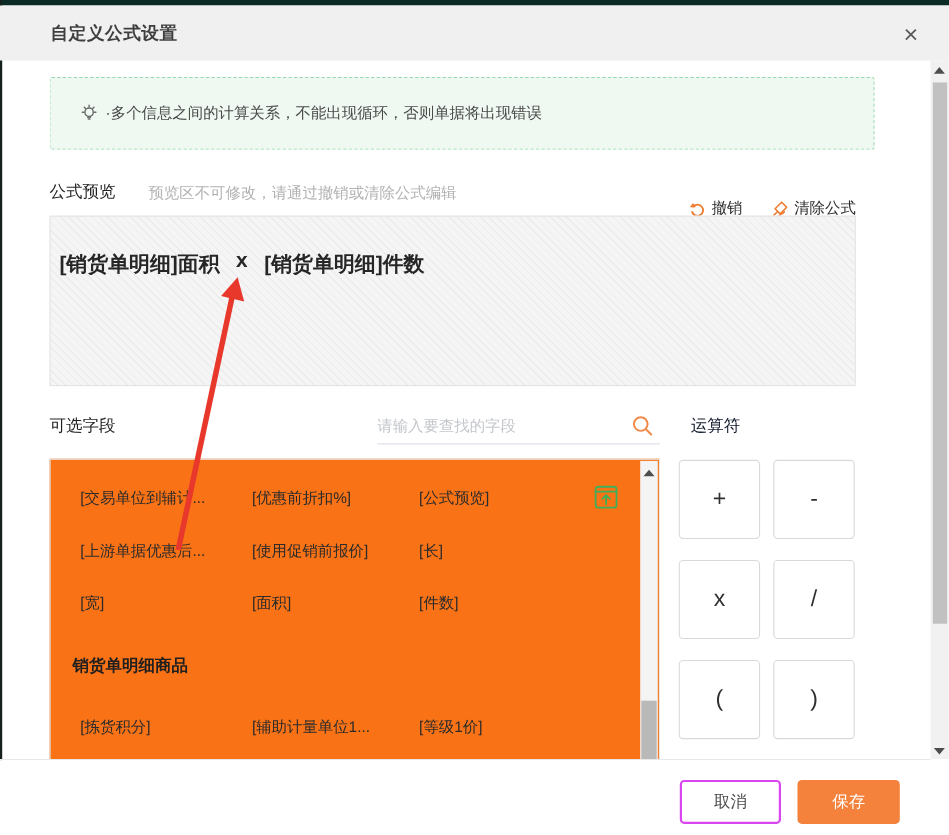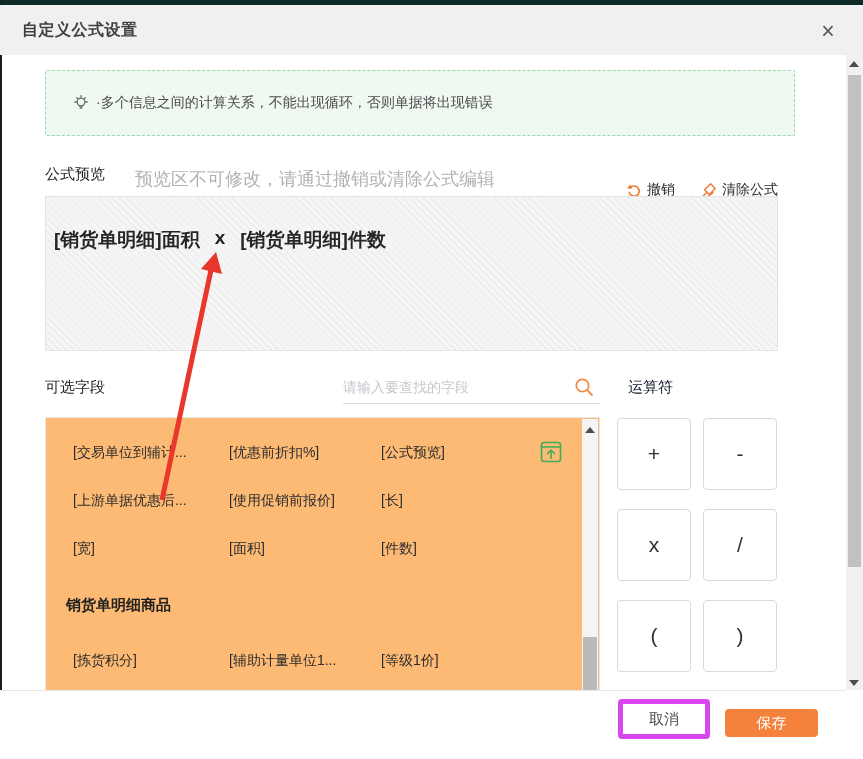--- a/index.html
+++ b/index.html
@@ -3,48 +3,48 @@
 <meta charset="utf-8">
 <style>
   * { margin:0; padding:0; box-sizing:border-box; }
   html,body { width:863px; height:759px; overflow:hidden; }
   body { font-family:"Liberation Sans","DejaVu Sans",sans-serif; background:#fff; position:relative; }
   .stage { position:absolute; inset:0; width:863px; height:759px; background:#fff; }
 
   .left-edge { position:absolute; left:0; top:0; width:2px; height:759px; background:#16201d; }
   .top-bar { position:absolute; left:0; top:0; width:863px; height:5px; background:#0d2b26; }
 
-  .dlg-header { position:absolute; left:0; top:5px; width:863px; height:50px; background:#f0f0f0; display:flex; align-items:center; }
+  .dlg-header { position:absolute; left:0; top:5px; width:863px; height:50px; background:#f0f0f0; display:flex; align-items:center;padding-left:24px; }
   .dlg-title { margin-left:22px; font-size:16px; font-weight:bold; color:#3f3f3f; letter-spacing:0.5px; }
   .dlg-close { position:absolute; right:22px; top:14px; width:26px; height:26px; font-size:23px; color:#5a5a5a; text-align:center; line-height:25px; cursor:pointer; }
 
   .hint-box { position:absolute; left:45px; top:70px; width:750px; height:66px; background:#eff9f2; border:1px dashed #95d8ac; border-radius:2px; display:flex; align-items:center; padding-left:26px; }
   .hint-text { font-size:14px; color:#4a4a4a; margin-left:6px; }
 
   .pv-row { position:absolute; left:45px; top:165px; width:733px; height:22px; }
   .pv-label { position:absolute; left:0; top:0; font-size:15px; font-weight:500; color:#1f1f1f; }
-  .pv-sub { position:absolute; left:90px; top:2px; font-size:18px; color:#b2b2b2; }
+  .pv-sub { position:absolute; left:90px; top:2px; font-size:14px; color:#b2b2b2; }
   .pv-actions { position:absolute; right:0; top:16px; display:flex; align-items:center; gap:26px; }
   .pv-action { display:flex; align-items:center; gap:5px; font-size:14px; color:#2b2b2b; cursor:pointer; }
 
   .preview-area { position:absolute; left:45px; top:196px; width:733px; height:155px; border:1px solid #e3e3e3;
     background-color:#f5f5f5;
     background-image:repeating-linear-gradient(45deg, rgba(255,255,255,0) 0px, rgba(255,255,255,0) 4px, rgba(120,120,120,0.08) 4px, rgba(120,120,120,0.08) 5px);
     padding:30px 8px 0 8px; }
   .formula { display:flex; gap:15px; font-size:19px; font-weight:bold; color:#262626; }
 
   .fields-label { position:absolute; left:45px; top:378px; font-size:15px; font-weight:500; color:#1f1f1f; }
   .ops-label { position:absolute; left:628px; top:378px; font-size:15px; font-weight:500; color:#0f172a; }
 
   .search-wrap { position:absolute; left:343px; top:372px; width:257px; height:32px; border-bottom:1px solid #dcdfe6; }
   .search-input { width:225px; height:30px; border:none; outline:none; background:transparent; font-size:14px; color:#333; font-family:inherit; }
   .search-input::placeholder { color:#c4c7cc; }
   .search-icon { position:absolute; right:5px; top:4px; width:22px; height:22px; cursor:pointer; }
 
-  .field-panel { position:absolute; left:45px; top:417px; width:555px; height:273px; border:1px solid #e6e6e6; border-bottom:none; background:#fdba74; }
+  .field-panel { position:absolute; left:45px; top:417px; width:555px; height:273px; border:1px solid #e6e6e6; border-bottom:none; background:#f97316; }
   .f-item { position:absolute; font-size:14px; color:#2b2b2b; cursor:pointer; white-space:nowrap; }
   .f-col0 { left:27px; } .f-col1 { left:183px; } .f-col2 { left:335px; }
   .f-row0 { top:26px; } .f-row1 { top:74px; } .f-row2 { top:122px; } .f-row3 { top:234px; }
   .f-group { position:absolute; left:20px; top:178px; font-size:15px; font-weight:bold; color:#1f1f1f; }
   .totop-btn { position:absolute; left:494px; top:23px; width:22px; height:22px; cursor:pointer; }
 
   .list-scrollbar { position:absolute; top:1px; right:1px; bottom:0; width:16px; background:#f4f4f4; }
   .list-scrollbar .sb-up { position:absolute; top:8px; left:3px; }
   .list-thumb { position:absolute; top:218px; left:1px; width:14px; height:54px; background:#b9b9b9; }
 
@@ -54,22 +54,22 @@
   .ops-grid { position:absolute; left:617px; top:418px; width:160px; display:grid; grid-template-columns:74px 74px; grid-auto-rows:72px; column-gap:12px; row-gap:19px; }
   .op-btn { border:1px solid #d9d9d9; border-radius:4px; background:#fff; font-size:21px; color:#303133; display:flex; align-items:center; justify-content:center; cursor:pointer; font-family:inherit; }
 
   .page-scrollbar { position:absolute; right:0; top:55px; width:17px; height:635px; background:#f1f1f1; }
   .page-scrollbar .sb-up { position:absolute; top:6px; left:3px; }
   .page-scrollbar .sb-down { position:absolute; bottom:4px; left:3px; }
   .page-thumb { position:absolute; top:20px; left:2px; width:13px; height:492px; background:#c1c1c1; }
 
   .footer-divider { position:absolute; left:0; top:690px; width:846px; height:1px; background:#e8e8e8; }
   .footer { position:absolute; left:0; top:691px; width:863px; height:68px; background:#fff; }
-  .btn-cancel { position:absolute; left:618px; top:8px; width:92px; height:40px; background:#fff; border:5px solid #d946ef; border-radius:4px; font-size:15px; color:#4a4a4a; cursor:pointer; font-family:inherit; }
-  .btn-save { position:absolute; left:725px; top:18px; width:93px; height:28px; background:#f5823c; border:none; border-radius:4px; font-size:15px; color:#fff; cursor:pointer; font-family:inherit; }
+  .btn-cancel { position:absolute; left:618px; top:18px; width:92px; height:40px; background:#fff; border:2px solid #d946ef; border-radius:4px; font-size:15px; color:#4a4a4a; cursor:pointer; font-family:inherit; }
+  .btn-save { position:absolute; left:725px; top:18px; width:93px; height:40px; background:#f5823c; border:none; border-radius:4px; font-size:15px; color:#fff; cursor:pointer; font-family:inherit; }
 
   .red-arrow { position:absolute; inset:0; pointer-events:none; }
   svg { display:block; }
 </style>
 </head>
 <body>
 
 <div class="stage">
 
   <div class="top-bar"></div>

